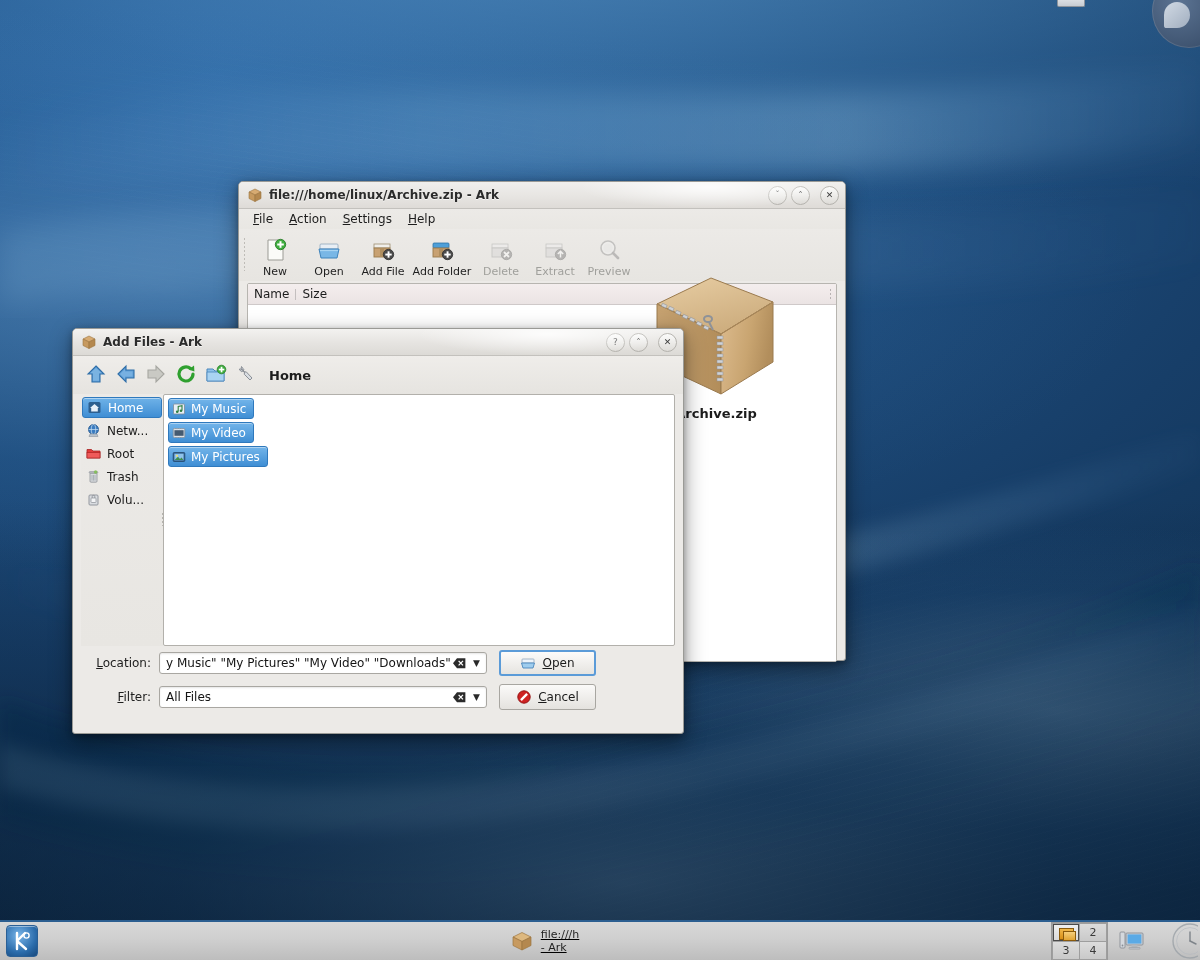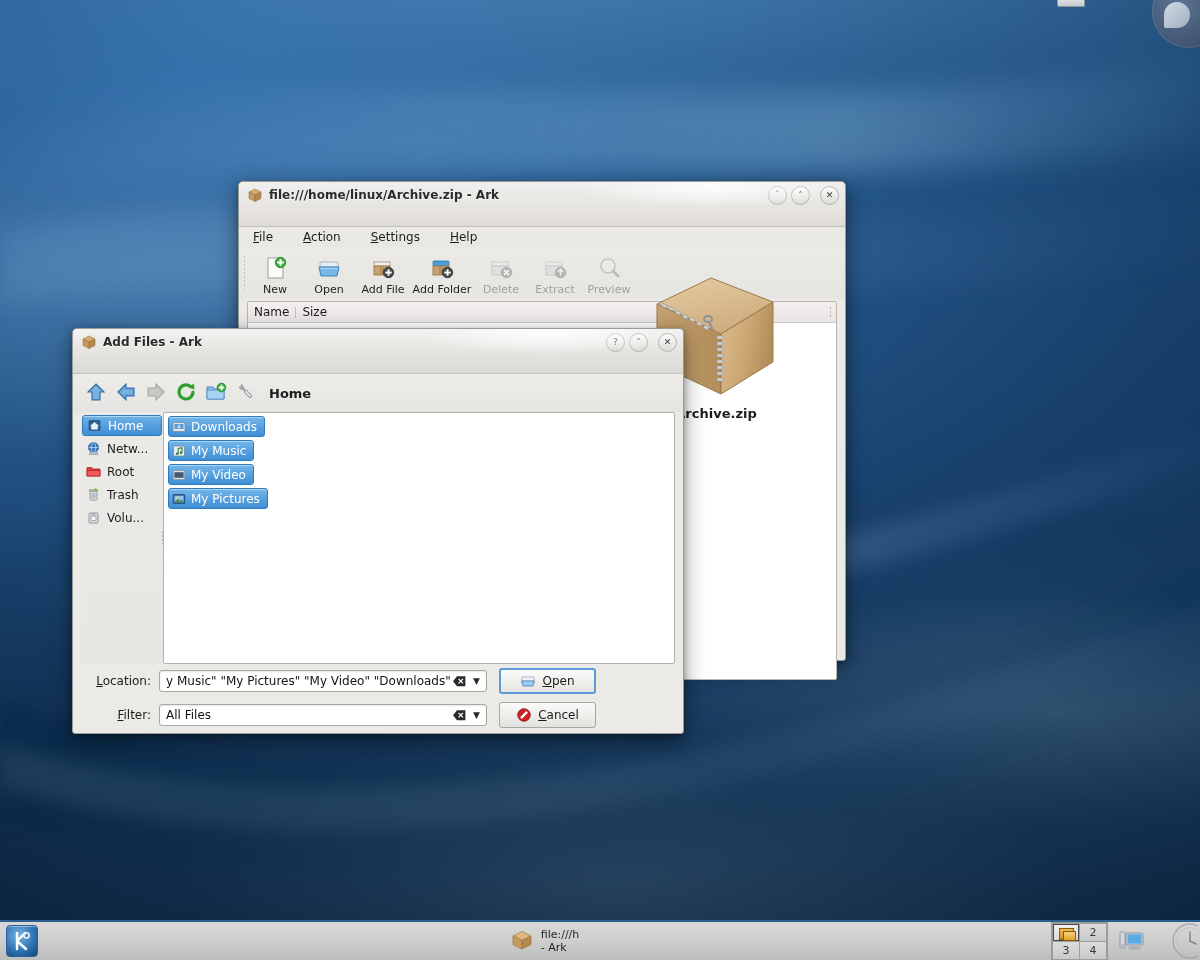--- a/index.html
+++ b/index.html
@@ -101,21 +101,21 @@
     border: 1px solid #9a9a96;
     border-radius: 5px 5px 3px 3px;
     box-shadow: 0 7px 22px rgba(0,0,0,0.42), 0 2px 6px rgba(0,0,0,0.28);
   }
   .titlebar {
     height: 26px;
     border-radius: 4px 4px 0 0;
     background: linear-gradient(to bottom, #f3f2f0 0%, #e6e4e1 52%, #dcdad6 100%);
     border-bottom: 1px solid #c3c1bd;
     display: flex; align-items: center;
-    padding: 0 6px 18px 8px;
+    padding: 0 6px 0 8px;
     position: relative;
     overflow: hidden;
   }
   .titlebar.inactive {
     background: linear-gradient(to bottom, #f0efed 0%, #e7e5e2 55%, #dedbd7 100%);
   }
   .titlebar .tb-sheen {
     position: absolute; right: 6px; top: -16px; width: 260px; height: 42px;
     border-radius: 50%;
     background: radial-gradient(closest-side, rgba(255,255,255,0.85), rgba(255,255,255,0));
@@ -135,21 +135,21 @@
     border: 1px solid #b4b2ad;
     display: flex; align-items: center; justify-content: center;
     font-size: 9px; color: #3a3a3a; line-height: 1;
     font-family: "DejaVu Sans", sans-serif;
   }
   .tb-btn.close { margin-left: 6px; }
 
   
   .menubar {
     height: 20px; display: flex; align-items: center;
-    padding: 0 6px; gap: 14px;
+    padding: 0 6px; gap: 0;
     background: linear-gradient(to bottom, #eceae7, #e9e7e3);
   }
   .menu-item {
     padding: 2px 8px; font-size: 12px; color: #1d1d1d; border-radius: 2px;
   }
   .menu-item u { text-decoration: underline; }
 
   
   .ark-toolbar {
     display: flex; align-items: center; gap: 2px;
@@ -309,23 +309,24 @@
     width: 30px; height: 30px; margin-left: 6px; border-radius: 4px;
     background: radial-gradient(circle at 40% 32%, #78b4e8, #2b6cab 62%, #17487c 100%);
     border: 1px solid #2a5f95;
     box-shadow: inset 0 1px 0 rgba(255,255,255,0.45);
     display: flex; align-items: center; justify-content: center;
     color: #fff; font-weight: bold; font-size: 16px;
     text-shadow: 0 1px 1px rgba(0,0,0,0.4);
   }
   #tasks { flex: 1 1 auto; display: flex; align-items: center; justify-content: center; }
   .task-entry {
-    display: flex; gap: 7px;
+    display: flex; align-items: center; gap: 7px;
     padding: 2px 10px; border-radius: 3px;
     max-width: 320px;
+    text-decoration: underline;
   }
   .task-entry .tico { width: 24px; height: 24px; position: relative; flex: 0 0 auto; }
   .task-entry .ttext { display: flex; flex-direction: column; line-height: 13px; }
   .task-entry .ttext span { font-size: 11px; color: #1f1f1f; white-space: nowrap; }
   #pager {
     display: grid; grid-template-columns: 26px 26px; grid-template-rows: 17px 17px;
     gap: 1px; margin-right: 10px;
     background: #9e9e9e; padding: 1px; border: 1px solid #9a9a9a;
   }
   .desk {
@@ -698,32 +699,20 @@
           <span>Volu...</span>
         </div>
         <div class="handle"></div>
       </div>
 
       <div class="dlg-filelist">
         <div class="file-row">
           <div class="file-item">
             <span class="fico">
               <svg width="14" height="14" viewBox="0 0 14 14">
-                <rect x="1" y="2.5" width="12" height="9" rx="1.2" fill="#dfe6ee" stroke="#7d8a97" stroke-width="0.8"></rect>
-                <rect x="2.5" y="4" width="9" height="5" fill="#5a9ad4"></rect>
-                <path d="M7,4.6 L7,8 M5.4,6.6 L7,8.3 L8.6,6.6" stroke="#fff" stroke-width="0.9" fill="none"></path>
-              </svg>
-            </span>
-            <span>Downloads</span>
-          </div>
-        </div>
-        <div class="file-row">
-          <div class="file-item">
-            <span class="fico">
-              <svg width="14" height="14" viewBox="0 0 14 14">
                 <rect x="1.5" y="2" width="11" height="10" rx="1" fill="#e7eef6" stroke="#7d8a97" stroke-width="0.8"></rect>
                 <path d="M6.2,9.5 L6.2,4.4 L10,3.6 L10,8.6" fill="none" stroke="#2f7f3f" stroke-width="1.1"></path>
                 <circle cx="5.2" cy="9.7" r="1.3" fill="#2f7f3f"></circle>
                 <circle cx="9" cy="8.8" r="1.3" fill="#2f7f3f"></circle>
               </svg>
             </span>
             <span>My Music</span>
           </div>
         </div>
         <div class="file-row">

